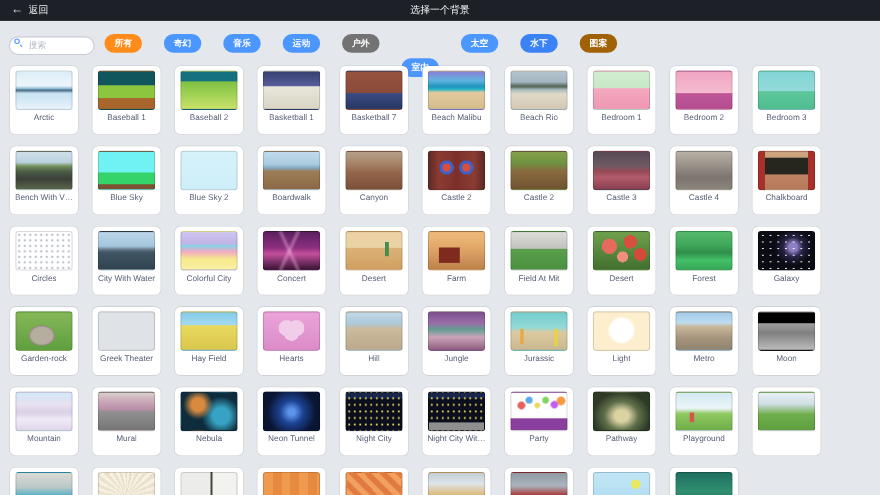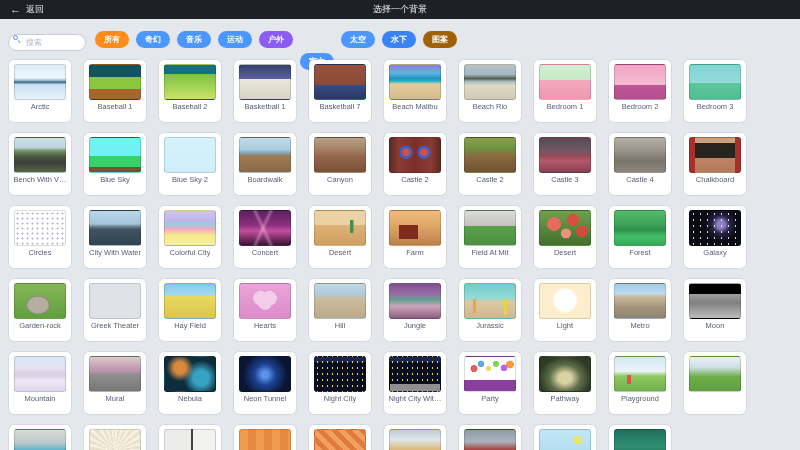--- a/index.html
+++ b/index.html
@@ -20,21 +20,21 @@
   .searchbox { position:relative; width:78px; height:17px; margin-right:9px; }
   .searchbox input { width:100%; height:100%; border:1px solid #c9ccd4; border-radius:9px;
     background:#fff; font-size:8px; padding:0 6px 0 17px; color:#575e75; outline:none; }
   .searchbox input::placeholder { color:#b3b7c2; }
   .search-icon { position:absolute; left:5px; top:4px; width:7px; height:7px; }
   .search-icon .lens { position:absolute; left:0; top:0; width:5px; height:5px;
     border:1.2px solid #4c97ff; border-radius:50%; }
   .search-icon .tail { position:absolute; left:4.6px; top:4.6px; width:3px; height:1.2px;
     background:#4c97ff; transform:rotate(45deg); transform-origin:left center; border-radius:1px; }
 
-  .tags { display:flex; align-items:center; gap:7px; }
+  .tags { display:flex; align-items:center; gap:20px; }
   .chip { height:17px; border:none; border-radius:9px; padding:0 9px; font-size:8px;
     font-weight:bold; color:#fff; display:flex; align-items:center; cursor:pointer;
     font-family:"Liberation Sans","DejaVu Sans",sans-serif; white-space:nowrap; }
 
   
   .grid { padding:0 0 0 9px; display:grid; grid-template-columns:repeat(10,62px);
     gap:11px 13px; }
   .card { width:62px; height:62px; background:#fff; border-radius:5px;
     box-shadow:0 0 0 0.5px rgba(0,0,0,0.12); display:flex; flex-direction:column;
     align-items:center; padding-top:4px; cursor:pointer; }
@@ -60,21 +60,21 @@
       <span class="lens"></span>
         <span class="tail"></span>
     </span>
     <input type="text" placeholder="搜索" style="">
   </div>
   <div class="tags">
       <button class="chip" style="background: rgb(255, 140, 26);">所有</button>
       <button class="chip" style="background: rgb(76, 151, 255);">奇幻</button>
       <button class="chip" style="background: rgb(76, 151, 255);">音乐</button>
       <button class="chip" style="background: rgb(76, 151, 255);">运动</button>
-      <button class="chip" style="background: #8b5cf6;">户外</button>
+      <button class="chip" style="background: #737373;">户外</button>
       <button class="chip" style="background: rgb(76, 151, 255); margin-top: 44px;">室内</button>
       <button class="chip" style="background: rgb(76, 151, 255);">太空</button>
       <button class="chip" style="background: #3b82f6;">水下</button>
       <button class="chip" style="background: #a16207;">图案</button>
     </div>
 </div>
 
 <div class="grid">
     <div class="card">
       <div class="thumb" style="background: linear-gradient(rgb(220, 237, 248) 0%, rgb(238, 246, 252) 38%, rgb(143, 185, 212) 46%, rgb(65, 96, 122) 50%, rgb(200, 226, 242) 58%, rgb(230, 242, 250) 100%);"></div>

